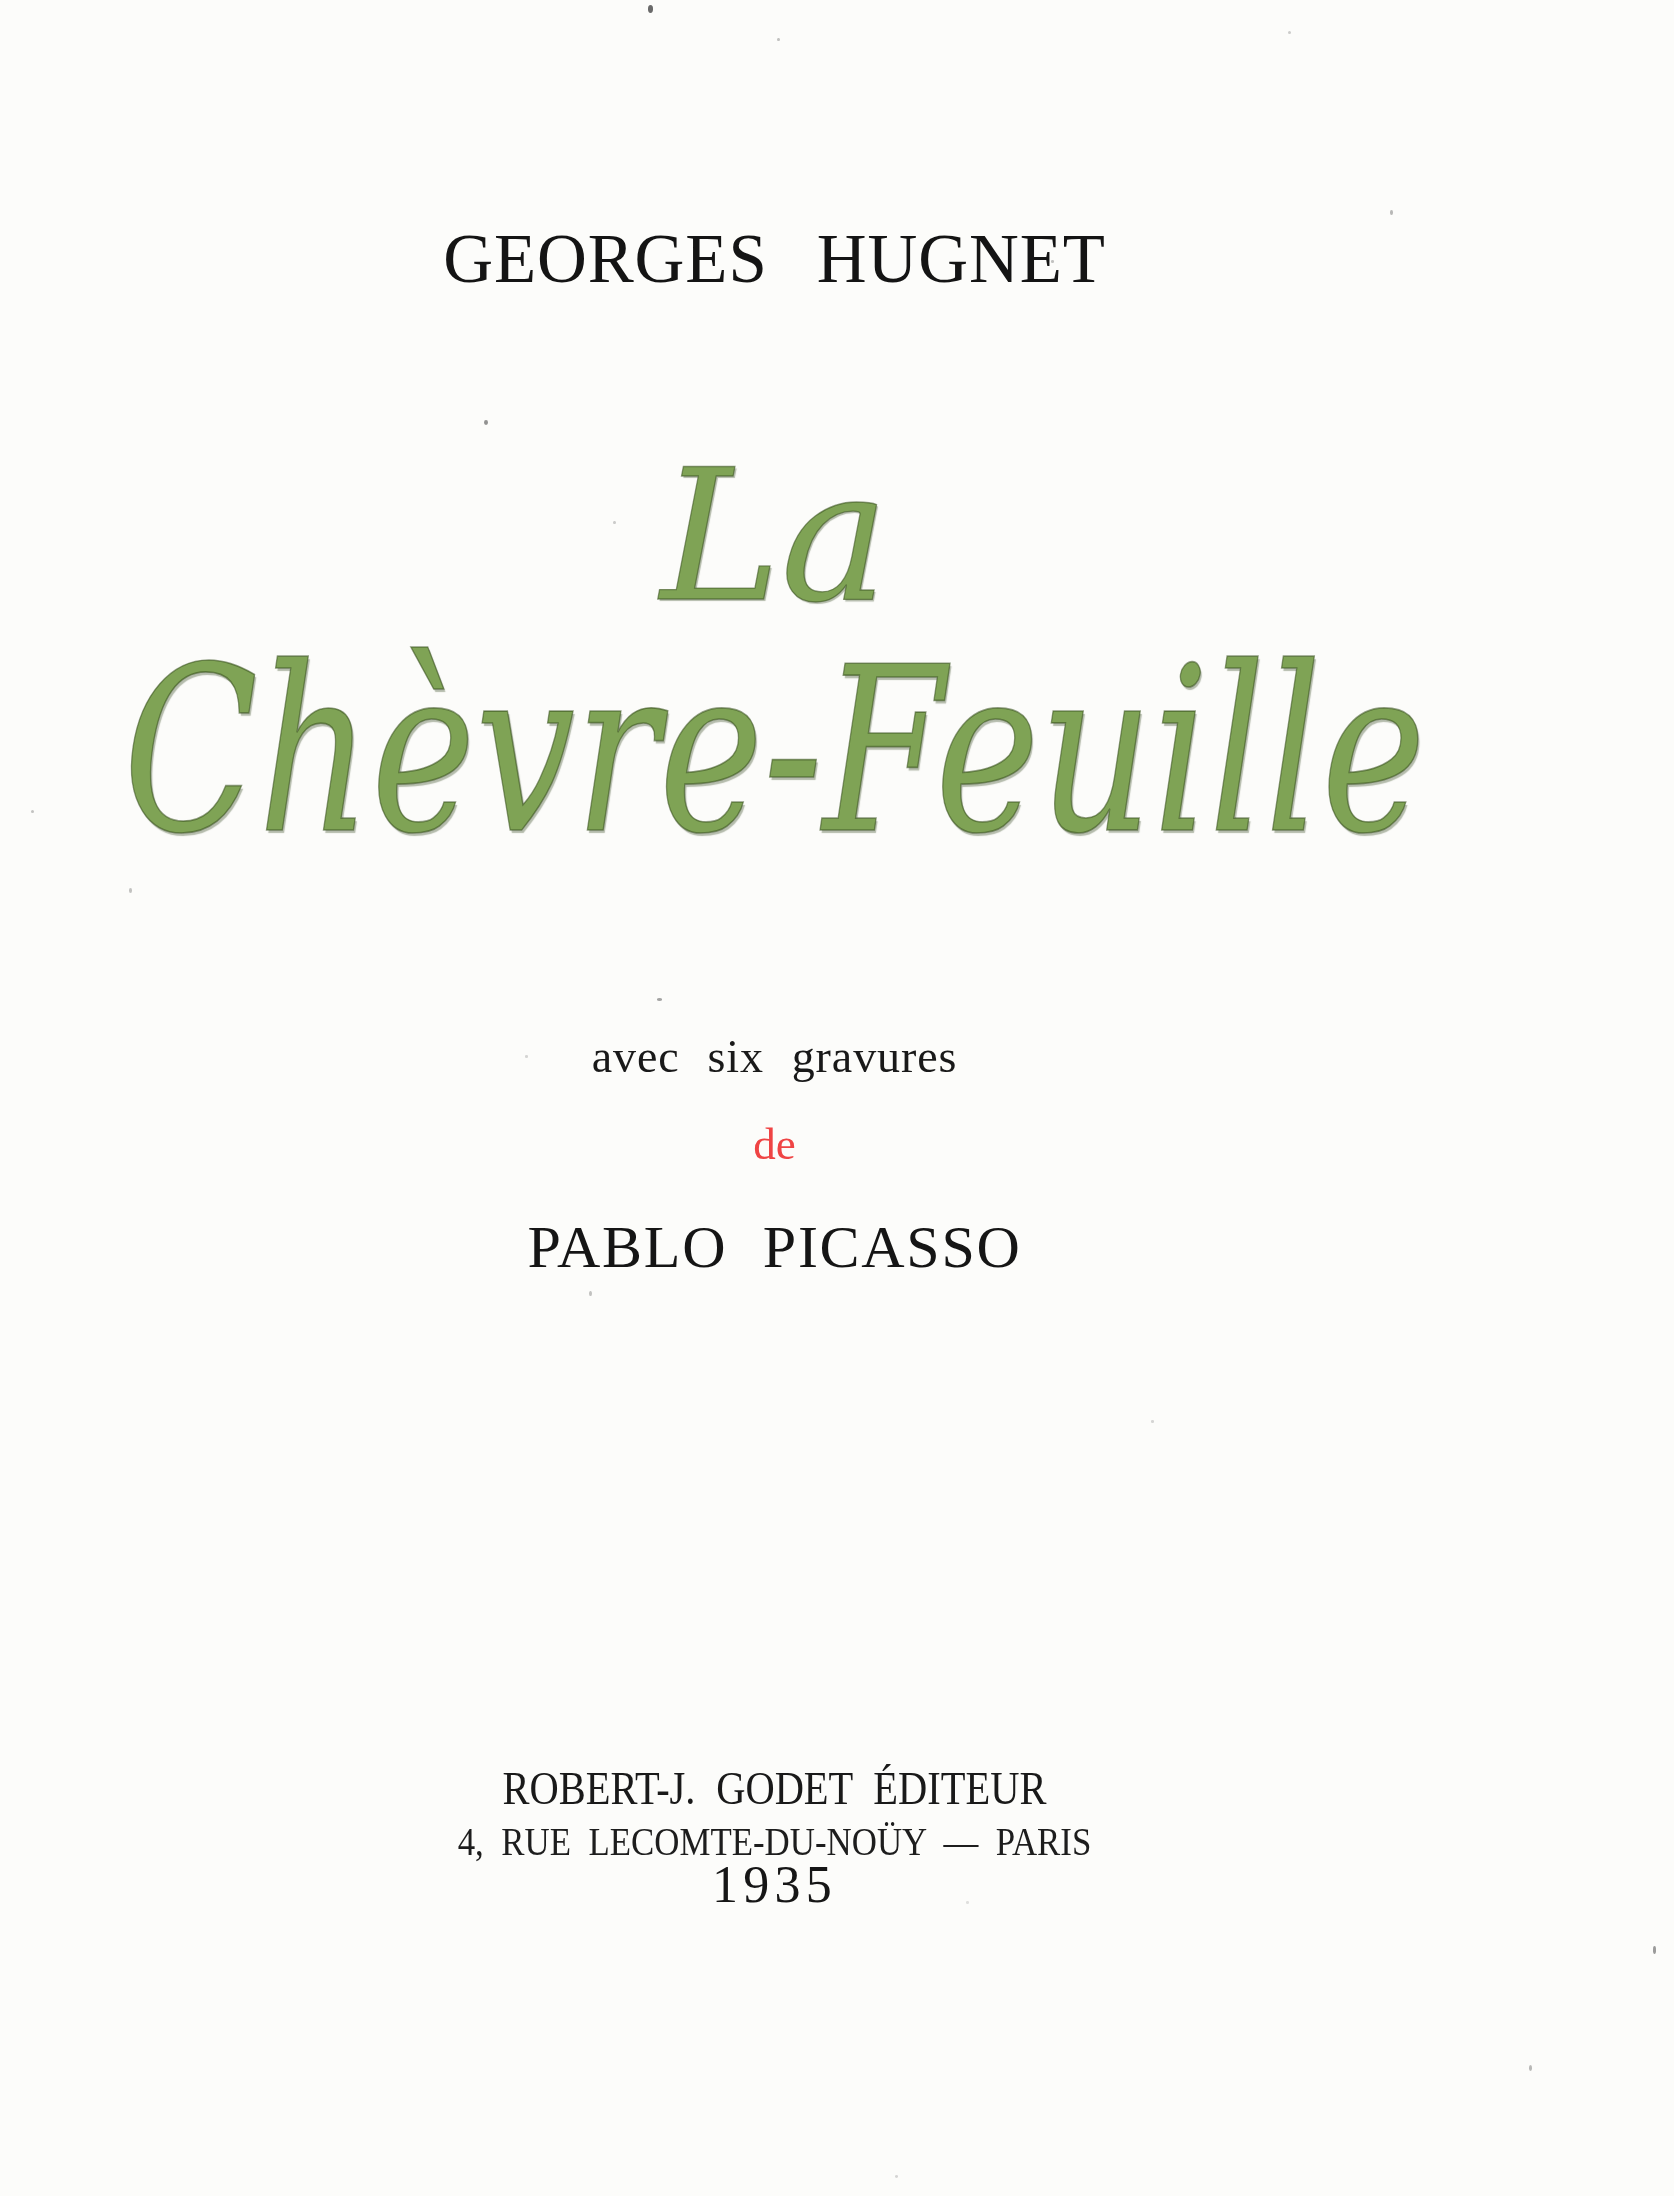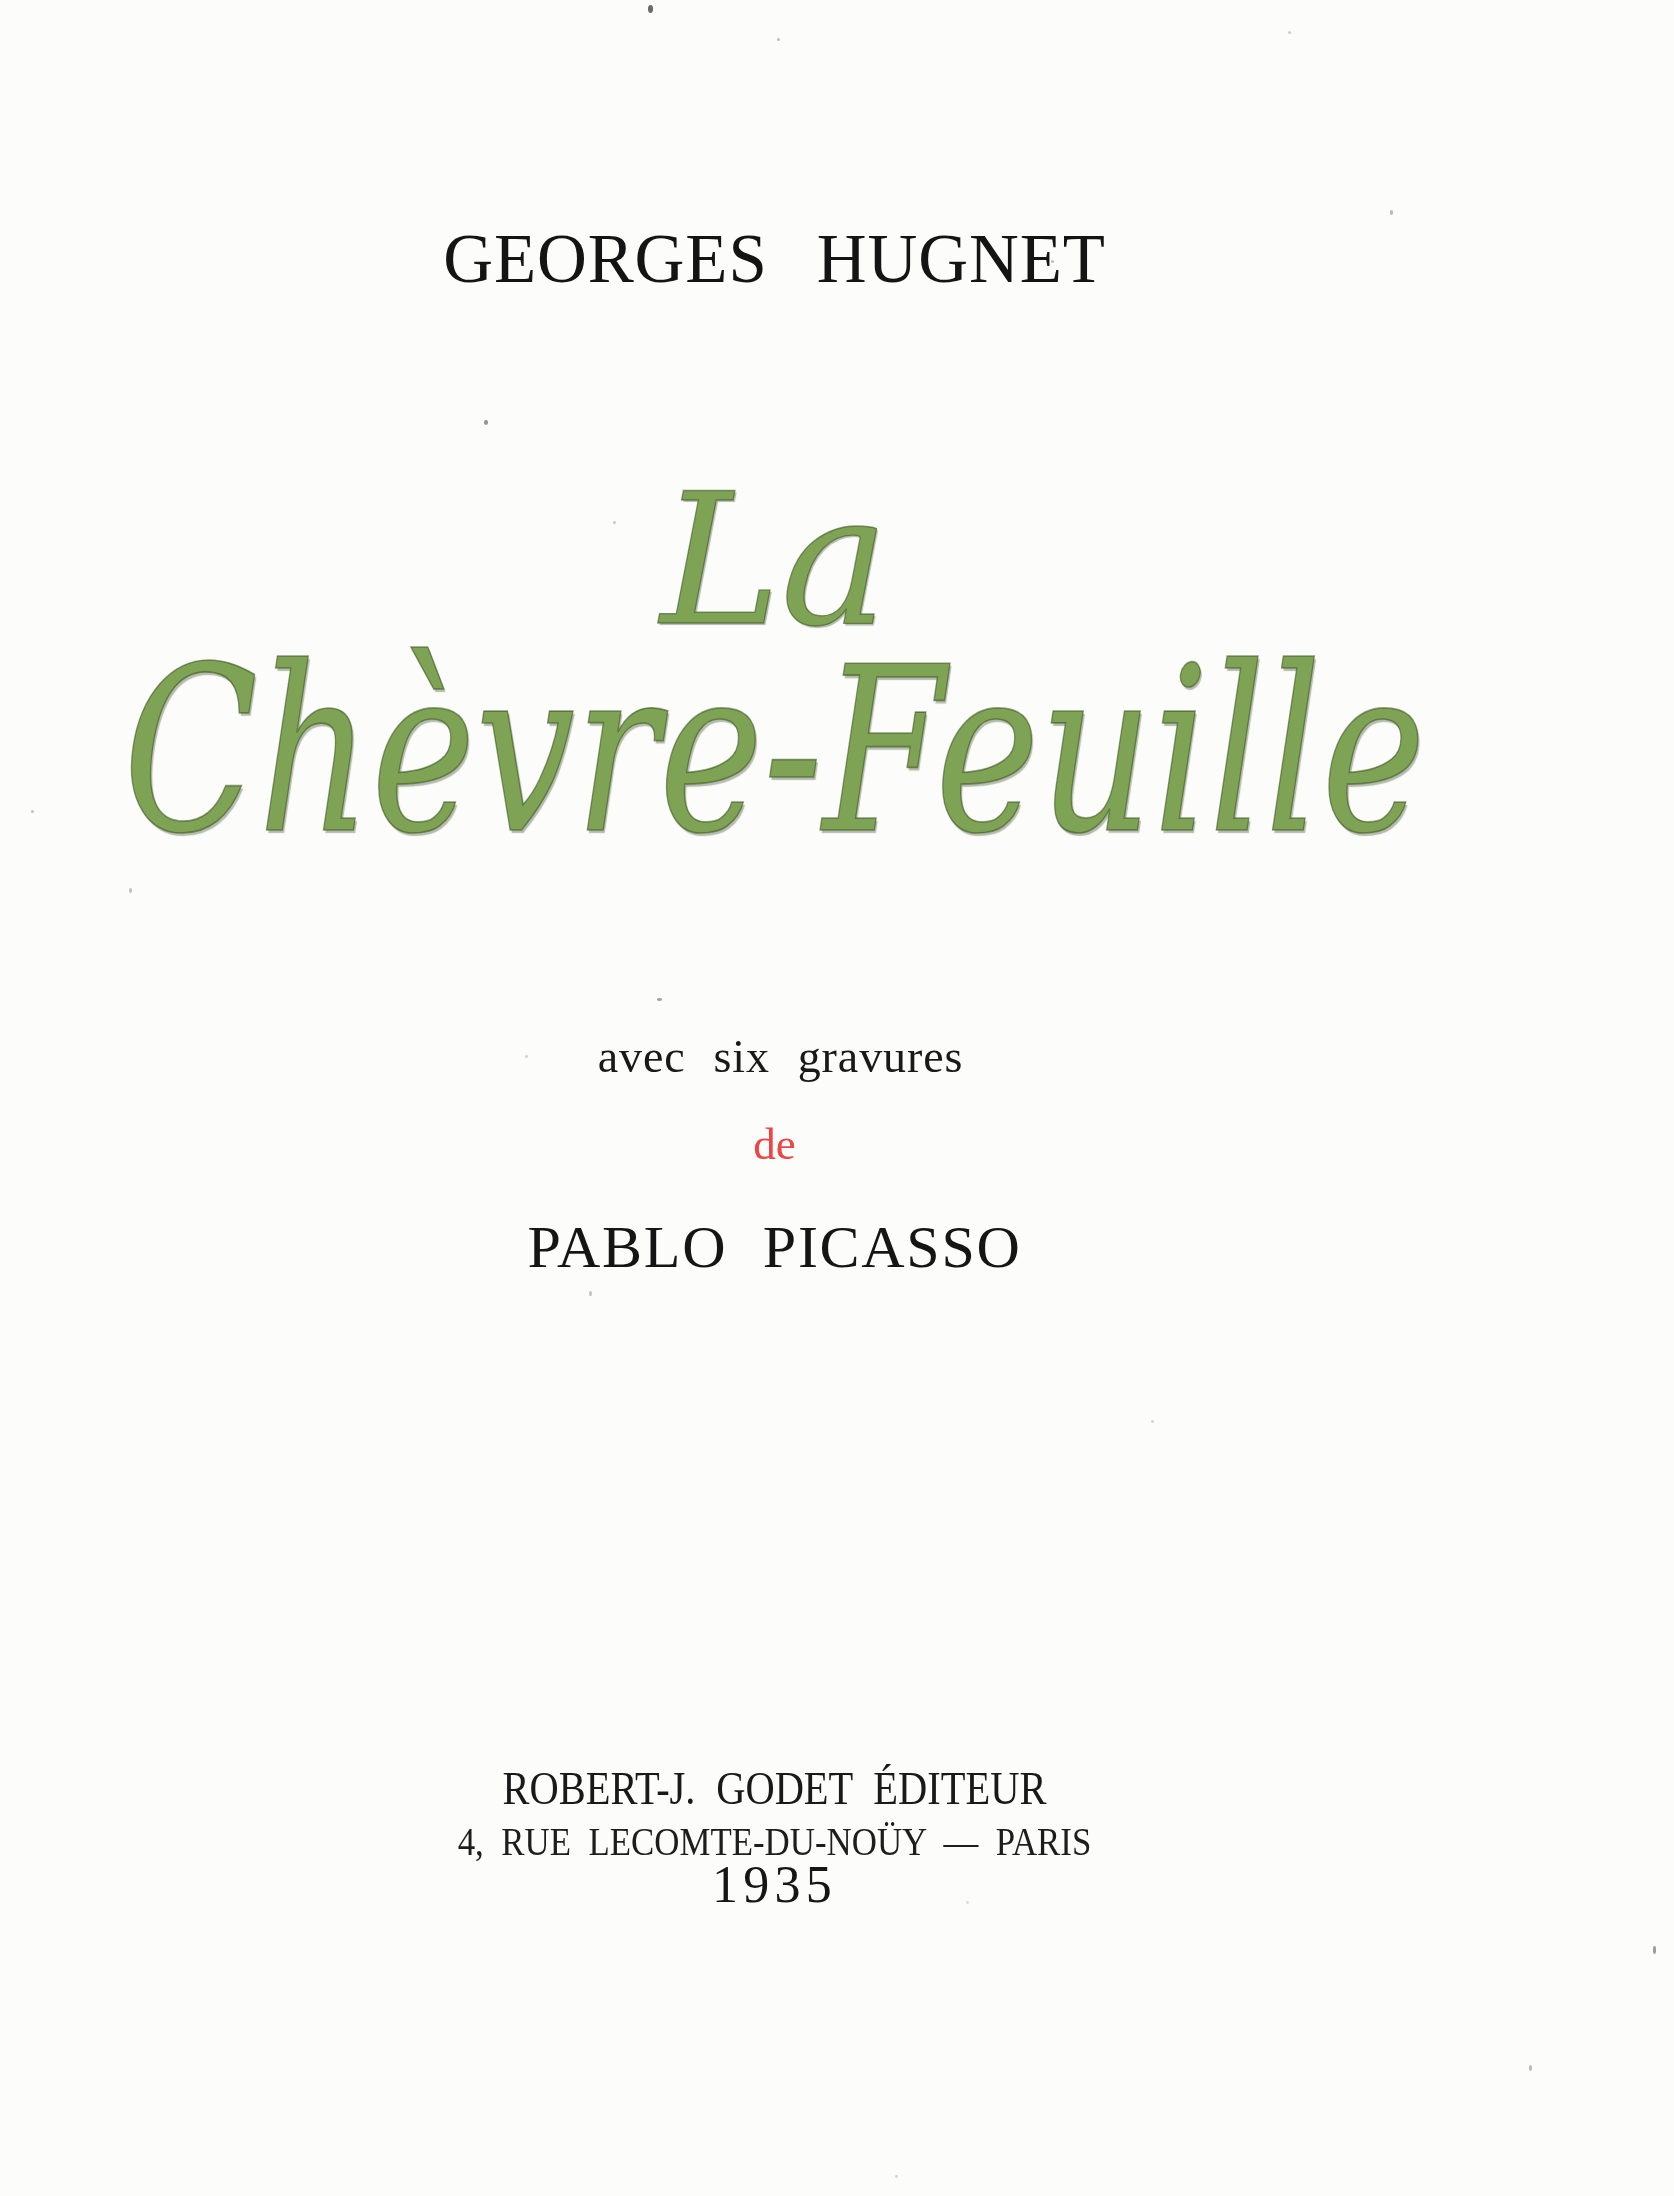--- a/index.html
+++ b/index.html
@@ -30,21 +30,21 @@
     white-space:nowrap;
   }
   .author{
     top:225px;
     font-size:69px;
     letter-spacing:0.9px;
     word-spacing:31px;
     color:#141414;
   }
   .title1{
-    top:470px;
+    top:446px;
     font-family:"DejaVu Serif",serif;
     font-style:italic;
     font-size:181px;
     color:var(--title-color);
     -webkit-text-stroke:1.3px rgba(55,78,30,0.55);
     text-shadow:1.7px 1.7px 0.9px rgba(45,65,25,0.35);
   }
   .title2{
     top:638px;
     font-family:"DejaVu Serif",serif;
@@ -55,21 +55,20 @@
     text-shadow:1.7px 1.7px 0.9px rgba(45,65,25,0.35);
     transform:scaleY(1.3);
     transform-origin:50% 0;
   }
   .subtitle{
     top:1034px;
     font-size:46px;
     letter-spacing:0.9px;
     word-spacing:15.5px;
     color:#191919;
-    margin-left:6px;
   }
   .de{
     top:1122px;
     font-size:45px;
     color:#ef4444;
   }
   .illustrator{
     top:1217px;
     font-size:60px;
     letter-spacing:1.7px;

